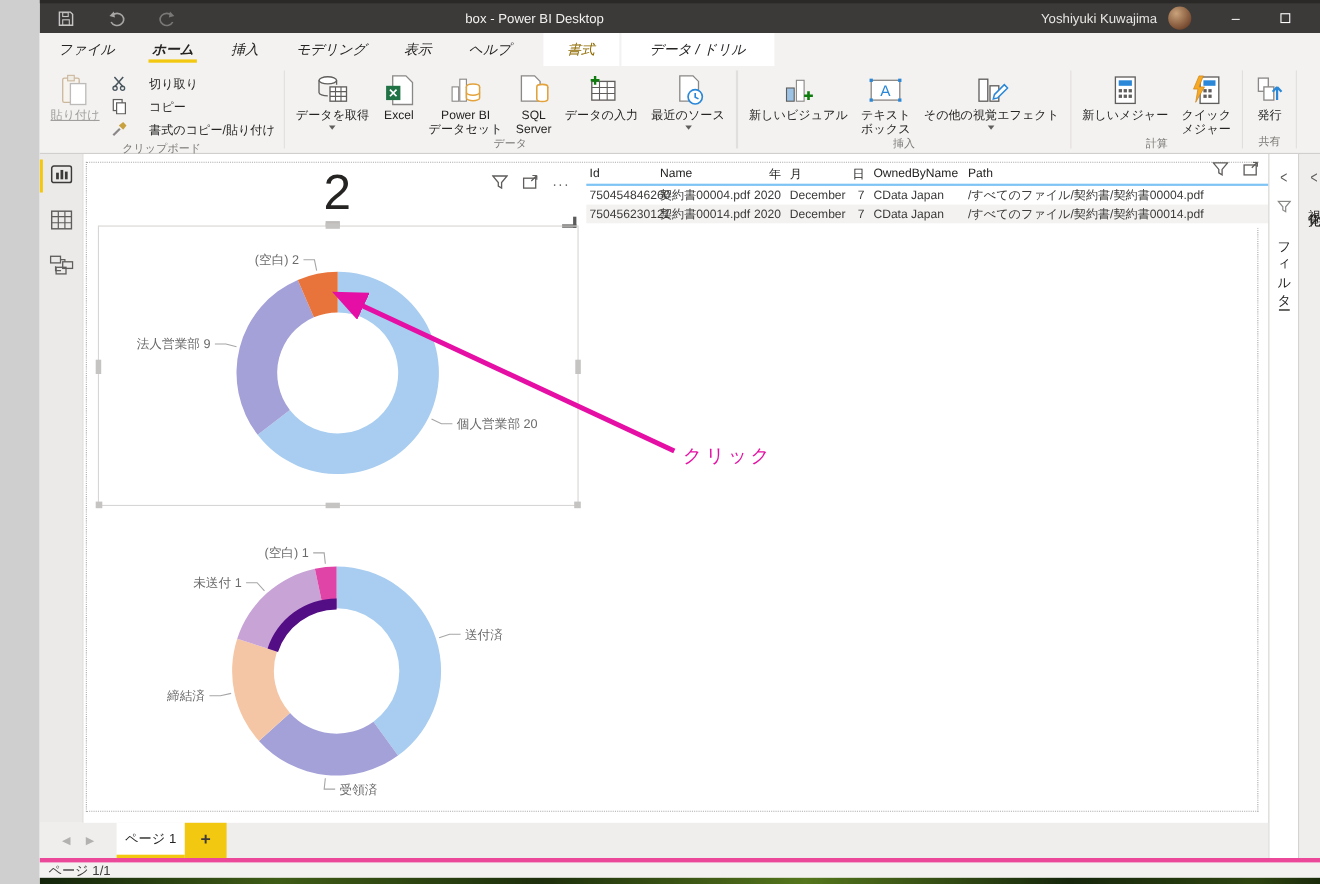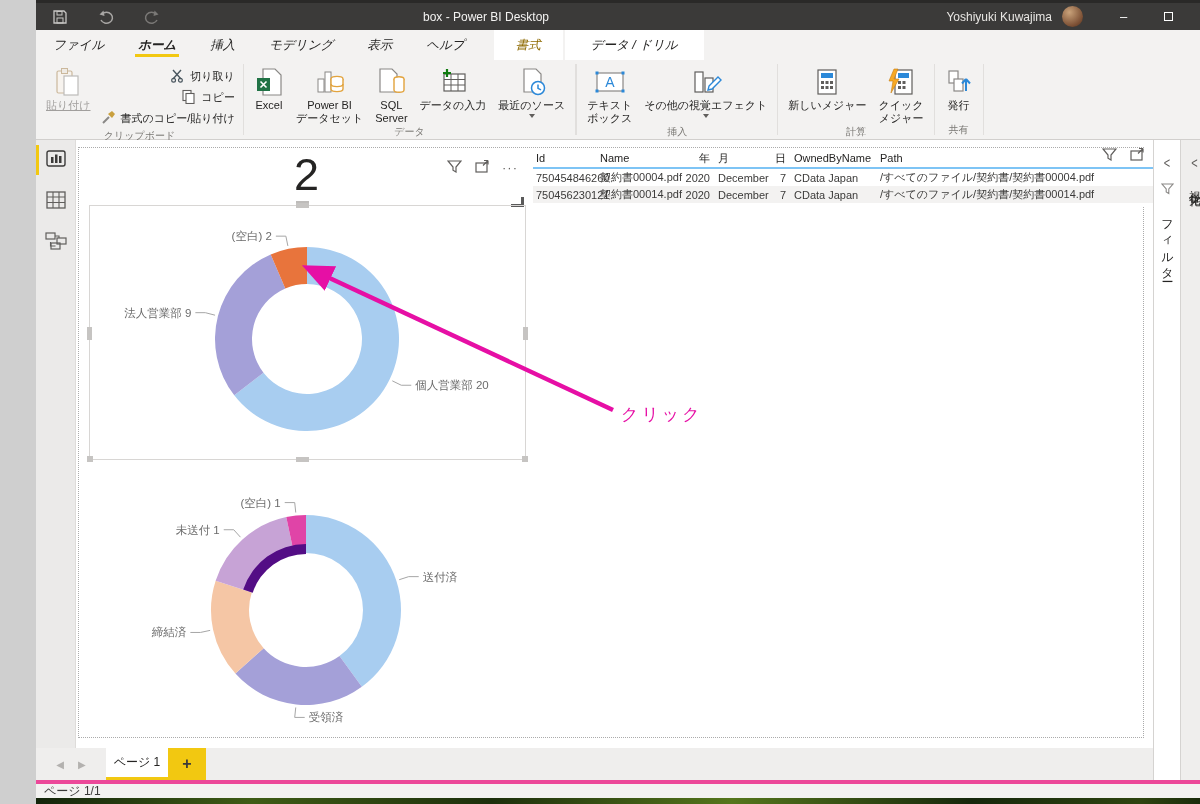--- a/index.html
+++ b/index.html
@@ -30,21 +30,21 @@
   .rgroup{display:flex;flex-direction:column;padding:2px 4px 0 4px;}
   .gbtns{display:flex;align-items:flex-start;flex:1;}
   .glabel{text-align:center;font-size:10px;color:#7A7874;height:16px;line-height:14px;}
   .gsep{width:1px;background:#E1DFDD;margin:4px 0;}
   .rbtn{display:flex;flex-direction:column;align-items:center;padding:3px 6px 0 6px;cursor:default;}
   .rbtn .ric{height:34px;display:flex;align-items:center;justify-content:center;}
   .rbtn .lbl{font-size:11px;line-height:13px;text-align:center;color:#252423;white-space:pre-line;}
   .rbtn.disabled .lbl{color:#A19F9D;text-decoration:underline;}
   .caret{width:0;height:0;border-left:3.5px solid transparent;border-right:3.5px solid transparent;border-top:4px solid #605E5C;margin-top:2px;}
   .vstack{display:flex;flex-direction:column;justify-content:flex-start;padding-top:4px;}
-  .rsmall{display:flex;align-items:center;gap:5px;font-size:11px;color:#252423;height:21px;padding:0 4px;justify-content:flex-end;}
+  .rsmall{display:flex;align-items:center;gap:20px;font-size:11px;color:#252423;height:21px;padding:0 4px;}
   .ribbon-collapse{position:absolute;right:10px;bottom:1px;font-size:11px;color:#605E5C;font-weight:bold;}
 
   
   .navrail{position:absolute;left:0;top:140px;width:40px;height:608px;background:#EBEAE9;border-right:1px solid #DEDCDA;}
   .navitem{position:relative;width:40px;height:40px;display:flex;align-items:center;justify-content:center;}
   .navitem.active:before{content:"";position:absolute;left:0;top:5px;bottom:5px;width:3px;background:#F2C811;}
 
   
   .canvas{position:absolute;left:40px;top:140px;width:1077px;height:608px;background:#fff;}
   .pageborder{position:absolute;left:2px;top:7px;width:1066px;height:591px;border:1px dotted #ABABAB;}
@@ -178,20 +178,33 @@
       </div>
       <div class="glabel">クリップボード</div>
     </div>
     <div class="gsep"></div>
 
     <div class="rgroup">
       <div class="gbtns">
         <div class="rbtn">
           <span class="ric">
             <svg width="30" height="30">
+                <ellipse cx="11" cy="6" rx="8" ry="3.2" fill="#fff" stroke="#605E5C" stroke-width="1.2"></ellipse>
+                <path d="M3 6 V17 c0 1.8 3.6 3.2 8 3.2" fill="none" stroke="#605E5C" stroke-width="1.2"></path>
+                <path d="M19 6 V10" stroke="#605E5C" stroke-width="1.2"></path>
+                <rect x="13" y="12" width="15" height="13" fill="#fff" stroke="#605E5C" stroke-width="1.2"></rect>
+                <path d="M13 16.3 h15 M13 20.6 h15 M18 12 v13 M23 12 v13" stroke="#605E5C" stroke-width="1"></path>
+              </svg>
+          </span>
+          <span class="lbl">データを取得</span>
+          <span class="caret"></span>
+        </div>
+        <div class="rbtn">
+          <span class="ric">
+            <svg width="30" height="30">
                 <path d="M9 2 h12 l6 6 v20 h-18 z" fill="#fff" stroke="#8A8886" stroke-width="1.2"></path>
                 <rect x="3" y="11" width="13" height="13" fill="#217346"></rect>
                 <path d="M6.5 14.5 l6 6 M12.5 14.5 l-6 6" stroke="#fff" stroke-width="1.6"></path>
               </svg>
           </span>
           <span class="lbl">Excel</span>
         </div>
         <div class="rbtn">
           <span class="ric">
             <svg width="30" height="30">
@@ -239,20 +252,30 @@
         </div>
       </div>
       <div class="glabel">データ</div>
     </div>
     <div class="gsep"></div>
 
     <div class="gsep"></div>
 
     <div class="rgroup">
       <div class="gbtns">
+        <div class="rbtn">
+          <span class="ric">
+            <svg width="30" height="30">
+                <rect x="4" y="13" width="7" height="12" fill="#9CC3E5" stroke="#605E5C"></rect>
+                <rect x="13" y="6" width="7" height="19" fill="#fff" stroke="#8A8886"></rect>
+                <path d="M20 20 h8 M24 16 v8" stroke="#107C10" stroke-width="2.4"></path>
+              </svg>
+          </span>
+          <span class="lbl">新しいビジュアル</span>
+        </div>
         <div class="rbtn">
           <span class="ric">
             <svg width="34" height="30">
                 <rect x="4" y="6" width="26" height="18" fill="#fff" stroke="#8A8886" stroke-width="1.2"></rect>
                 <text x="17" y="20" text-anchor="middle" font-size="14" fill="#2B88D8">A</text>
                 <rect x="2.5" y="4.5" width="3" height="3" fill="#2B88D8"></rect>
                 <rect x="28.5" y="4.5" width="3" height="3" fill="#2B88D8"></rect>
                 <rect x="2.5" y="22.5" width="3" height="3" fill="#2B88D8"></rect>
                 <rect x="28.5" y="22.5" width="3" height="3" fill="#2B88D8"></rect>
               </svg>

